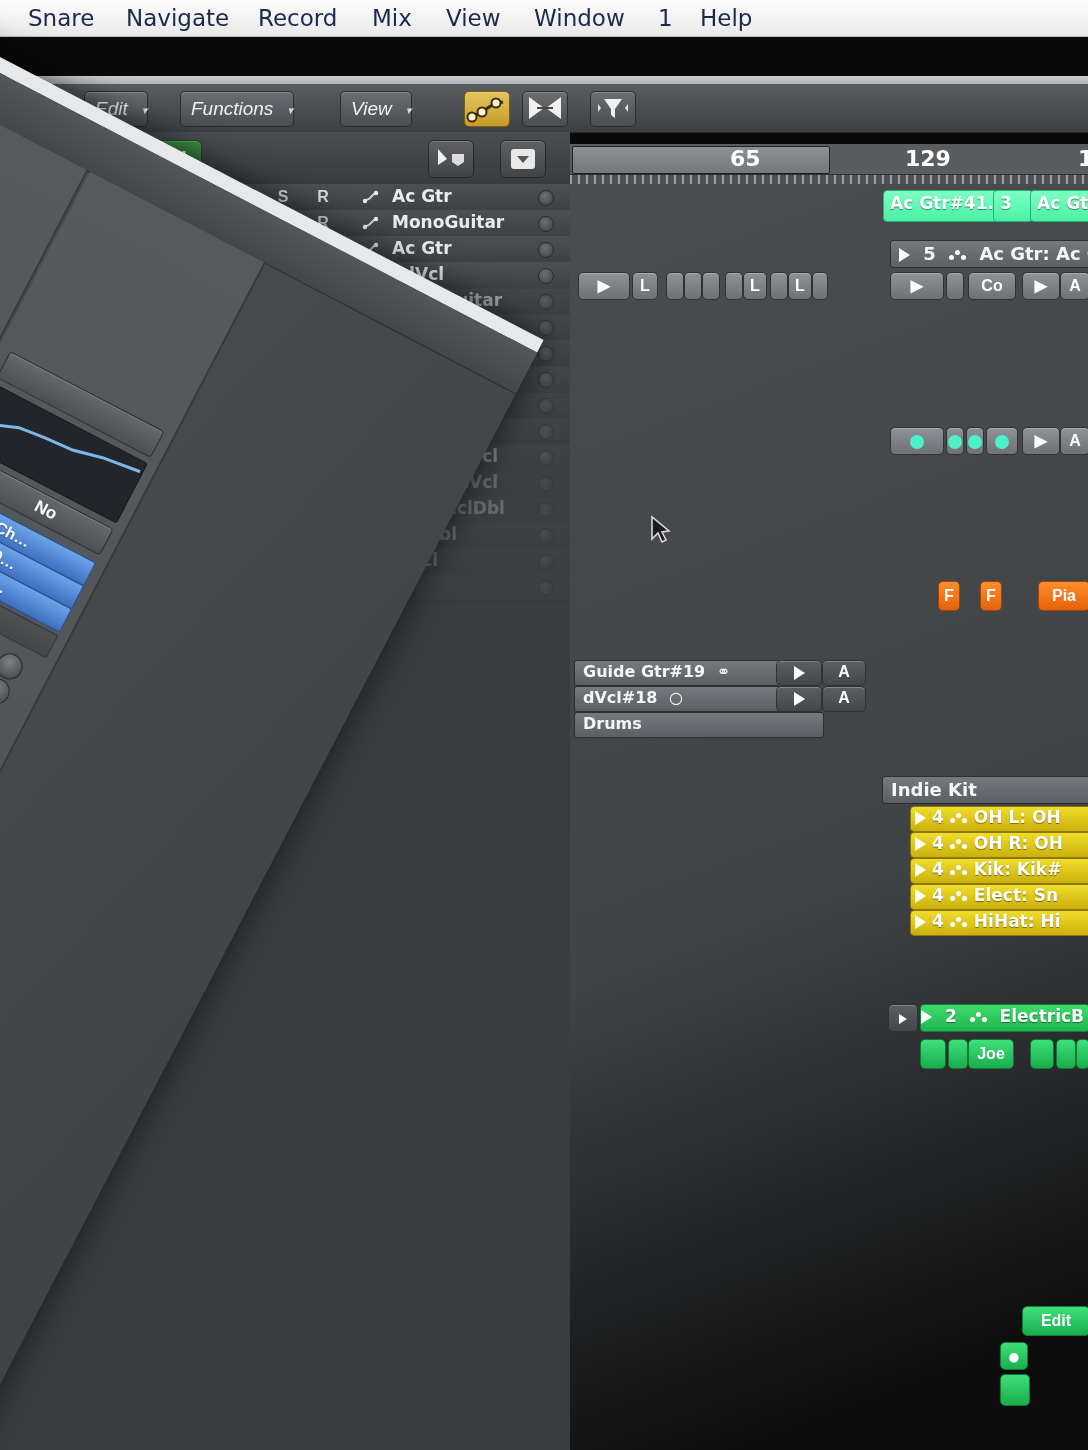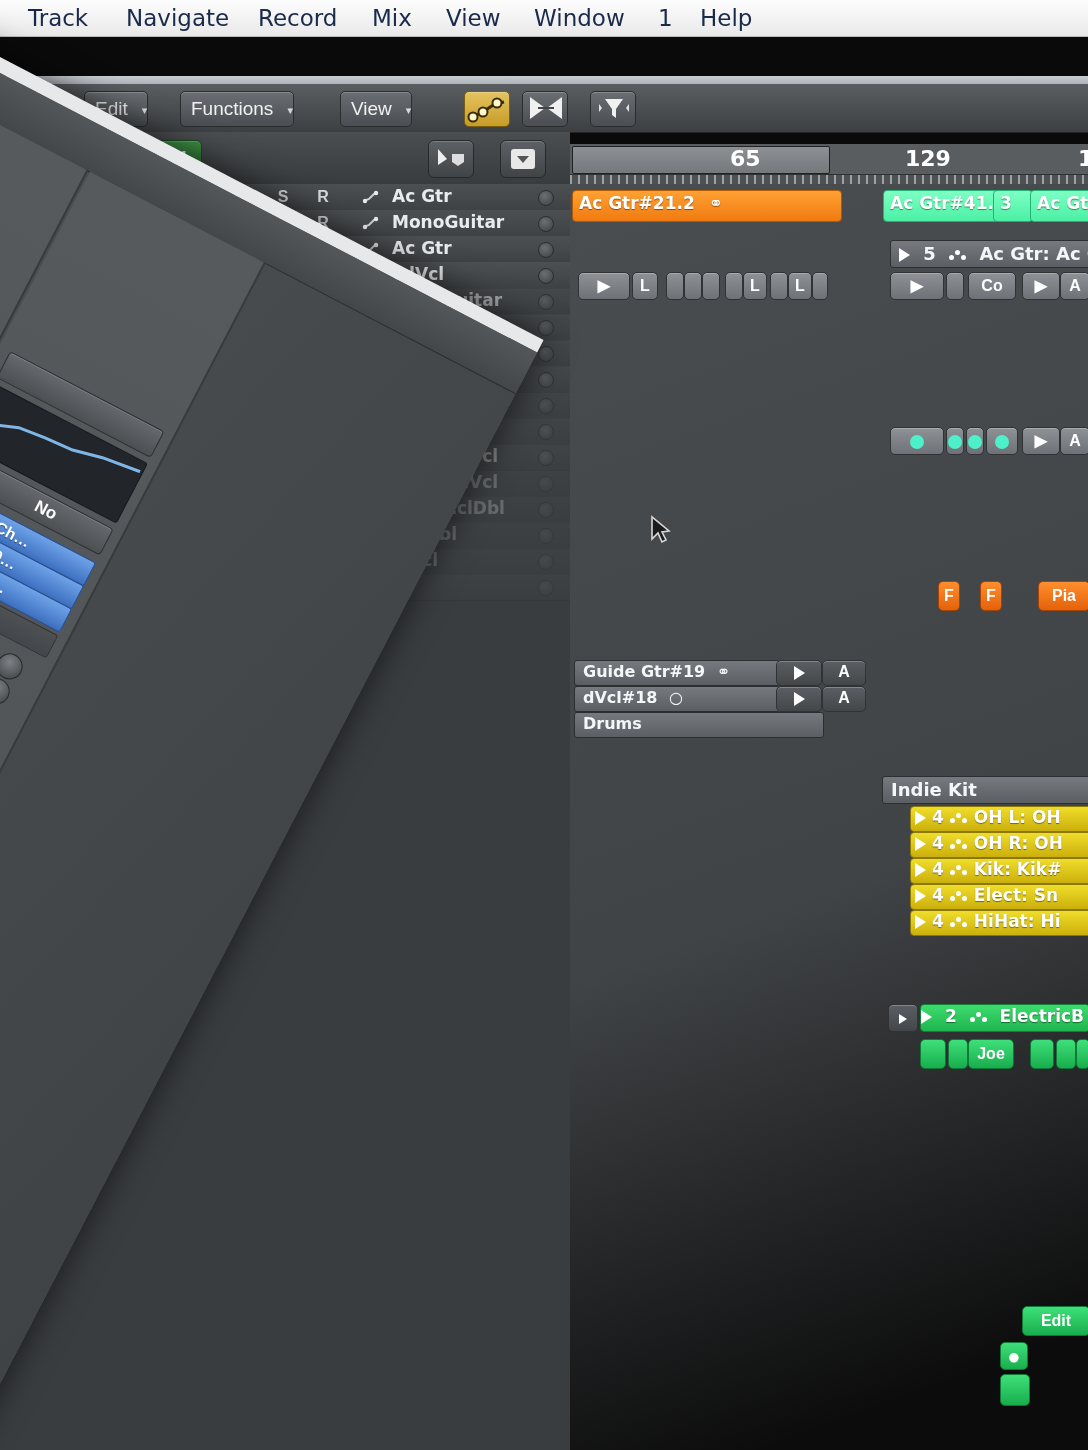--- a/index.html
+++ b/index.html
@@ -22,21 +22,21 @@
 
   
   .sep{position:absolute;left:0;top:76px;width:1088px;height:8px;background:linear-gradient(#c9cdd2,#aeb4ba);}
 
   
   .toolbar{position:absolute;left:0;top:84px;width:1088px;height:48px;
     background:linear-gradient(#5b5e61,#3d4043);border-bottom:1px solid #232527;}
   .tbtn{position:absolute;top:7px;height:34px;border-radius:5px;
     background:linear-gradient(#6a6e72,#4a4d51);border:1px solid #2a2c2e;
     box-shadow:inset 0 1px 0 rgba(255,255,255,.22);
-    color:#f0f0f0;font-size:19px;line-height:34px;text-align:right;white-space:nowrap;}
+    color:#f0f0f0;font-size:19px;line-height:34px;text-align:center;white-space:nowrap;font-style:italic;}
   .tbtn .cap{padding:0 10px;display:inline-block;}
   .tbtn .carat{display:inline-block;font-size:11px;margin-left:4px;opacity:.85;vertical-align:middle;}
   .tbtn.icon{width:44px;}
   .tbtn.gold{background:linear-gradient(#e4c45f,#c79c28);border-color:#7a5f12;}
 
   
   .throw{position:absolute;left:0;top:132px;width:570px;height:52px;
     background:linear-gradient(#4b4e51,#393c3f);border-bottom:1px solid #232527;}
   .sqbtn{position:absolute;top:8px;width:44px;height:36px;border-radius:6px;
     background:linear-gradient(#5d6165,#414447);border:1px solid #26282a;
@@ -133,21 +133,21 @@
   .sendknob.cyan{box-shadow:0 0 0 2px #2fd9c8 inset;}
   .dkslot{position:absolute;left:12px;width:172px;height:24px;border-radius:3px;
     background:linear-gradient(#4e5154,#43464a);border:1px solid #303335;}
 </style>
 </head>
 <body>
 
 <div id="root">
 
   <div class="menubar">
-    <div class="mi" style="left:28px">Track</div>
+    <div class="mi" style="left:28px">Snare</div>
     <div class="mi" style="left:126px">Navigate</div>
     <div class="mi" style="left:258px">Record</div>
     <div class="mi" style="left:372px">Mix</div>
     <div class="mi" style="left:446px">View</div>
     <div class="mi" style="left:534px">Window</div>
     <div class="mi" style="left:658px">1</div>
     <div class="mi" style="left:700px">Help</div>
   </div>
 
   <div class="sep"></div>
@@ -423,24 +423,20 @@
               <circle cx="14" cy="3" r="2.2" fill="#e8eaec"></circle>
             </svg></div>
           <div class="tname"></div>
           <div class="knobdot"></div>
         </div>
       </div>
   </div>
 
   <div class="arrange">
 
-    <div class="region orange" style="left:2px;top:6px;width:256px;height:26px;">
-      <span>Ac Gtr#21.2</span>
-      <span style="margin-left:8px;">⚭</span>
-    </div>
     <div class="region green" style="left:313px;top:6px;width:102px;height:26px;">
       <span>Ac Gtr#41.1</span>
     </div>
     <div class="region green" style="left:423px;top:6px;width:26px;height:26px;">
       <span>3</span>
     </div>
     <div class="region green" style="left:460px;top:6px;width:58px;height:26px;">
       <span>Ac Gt</span>
     </div>
 

